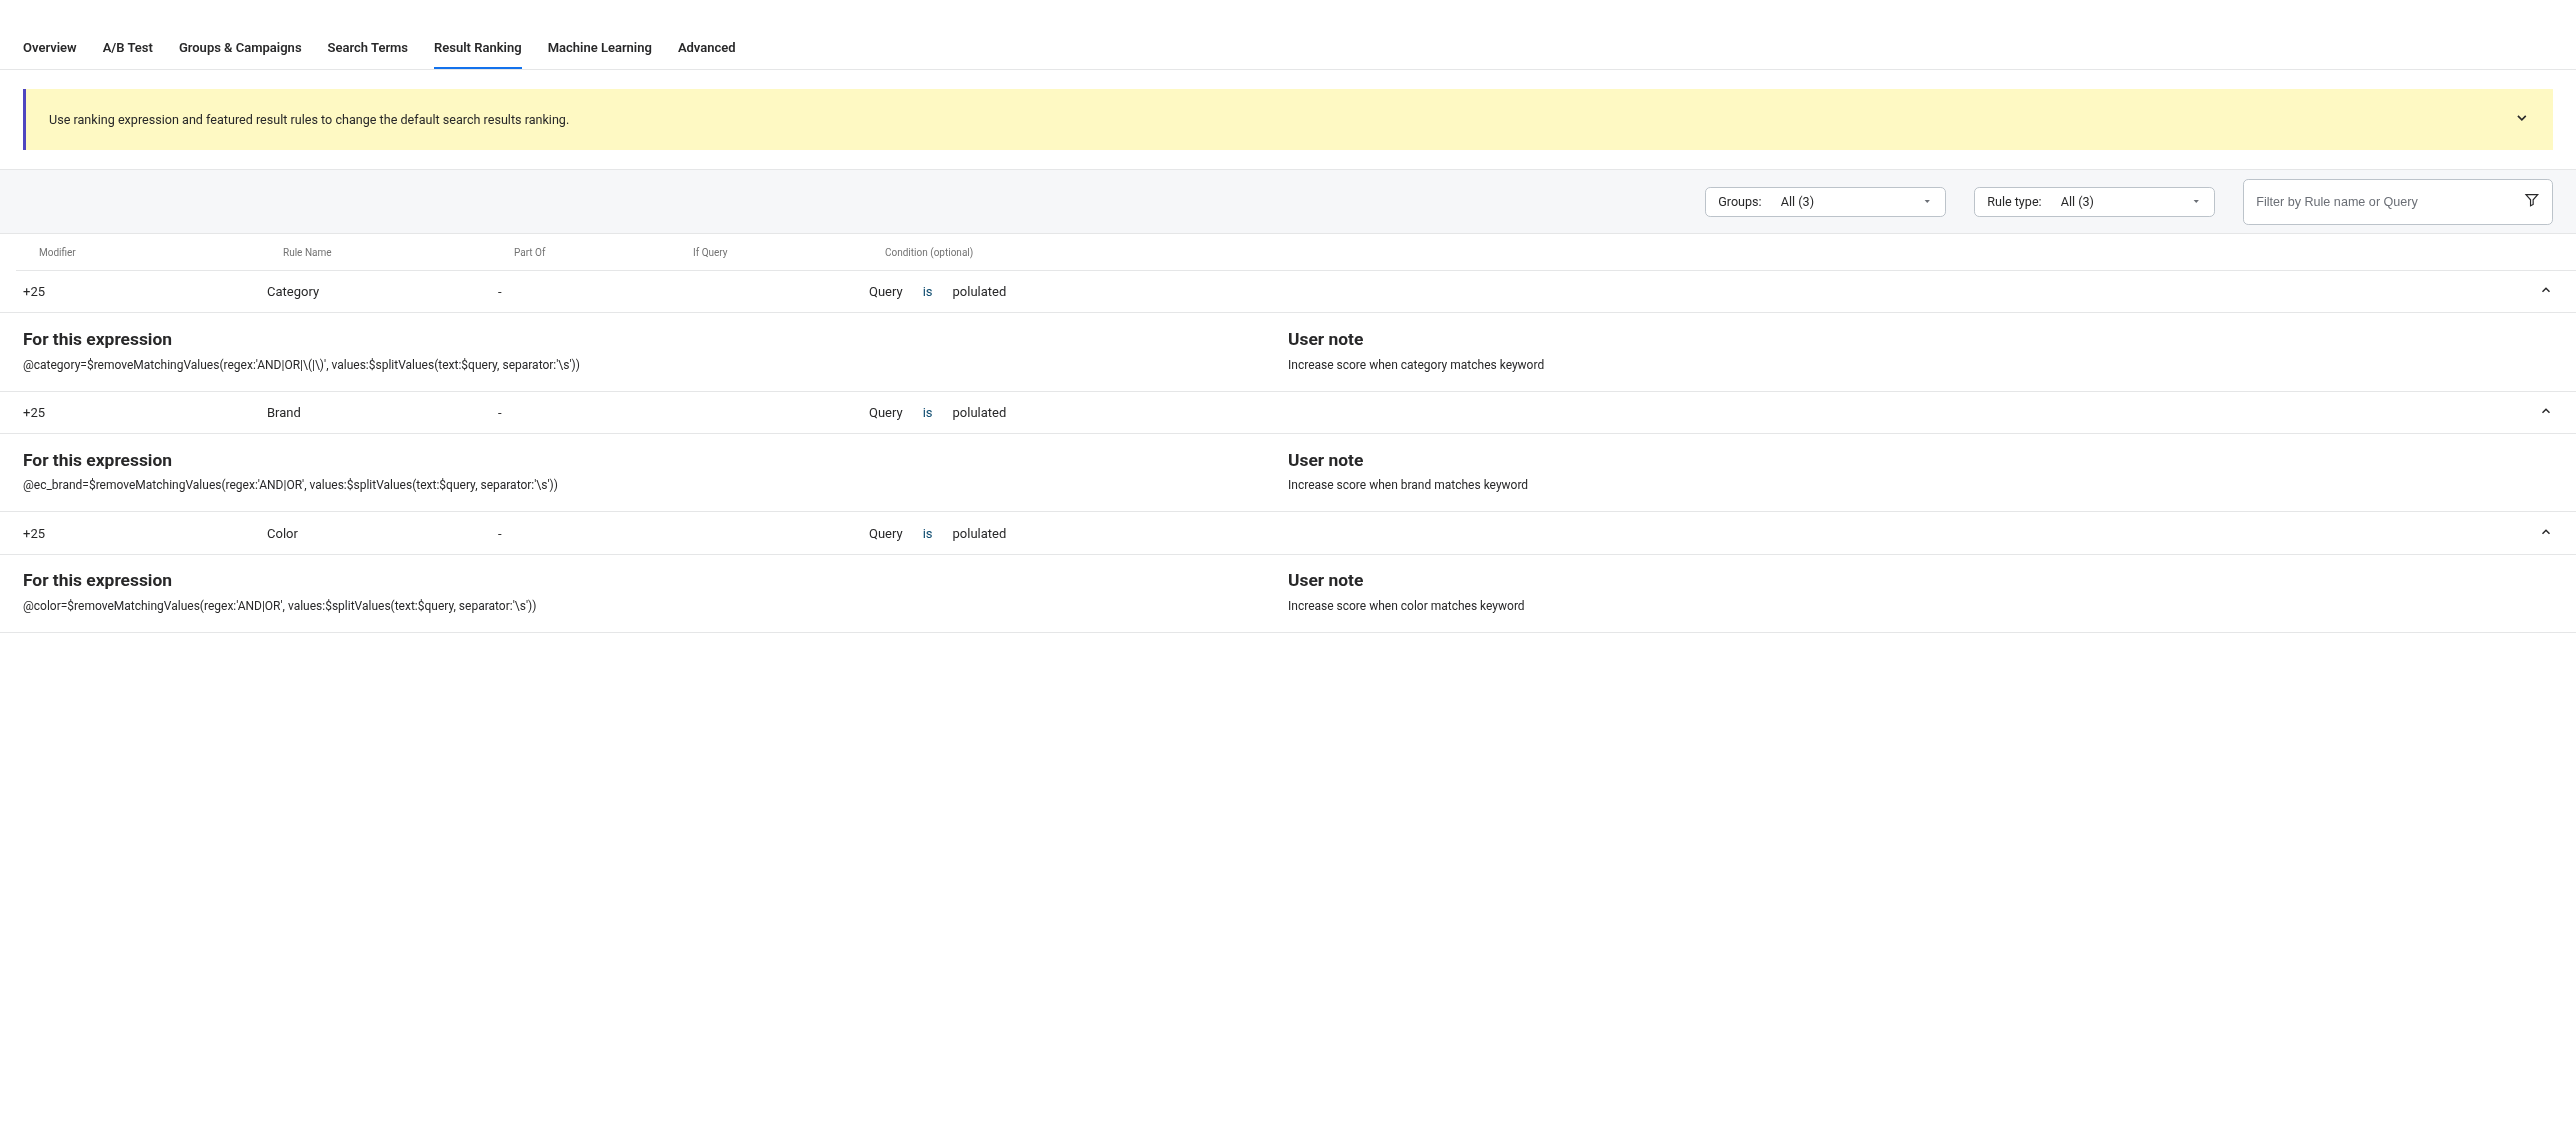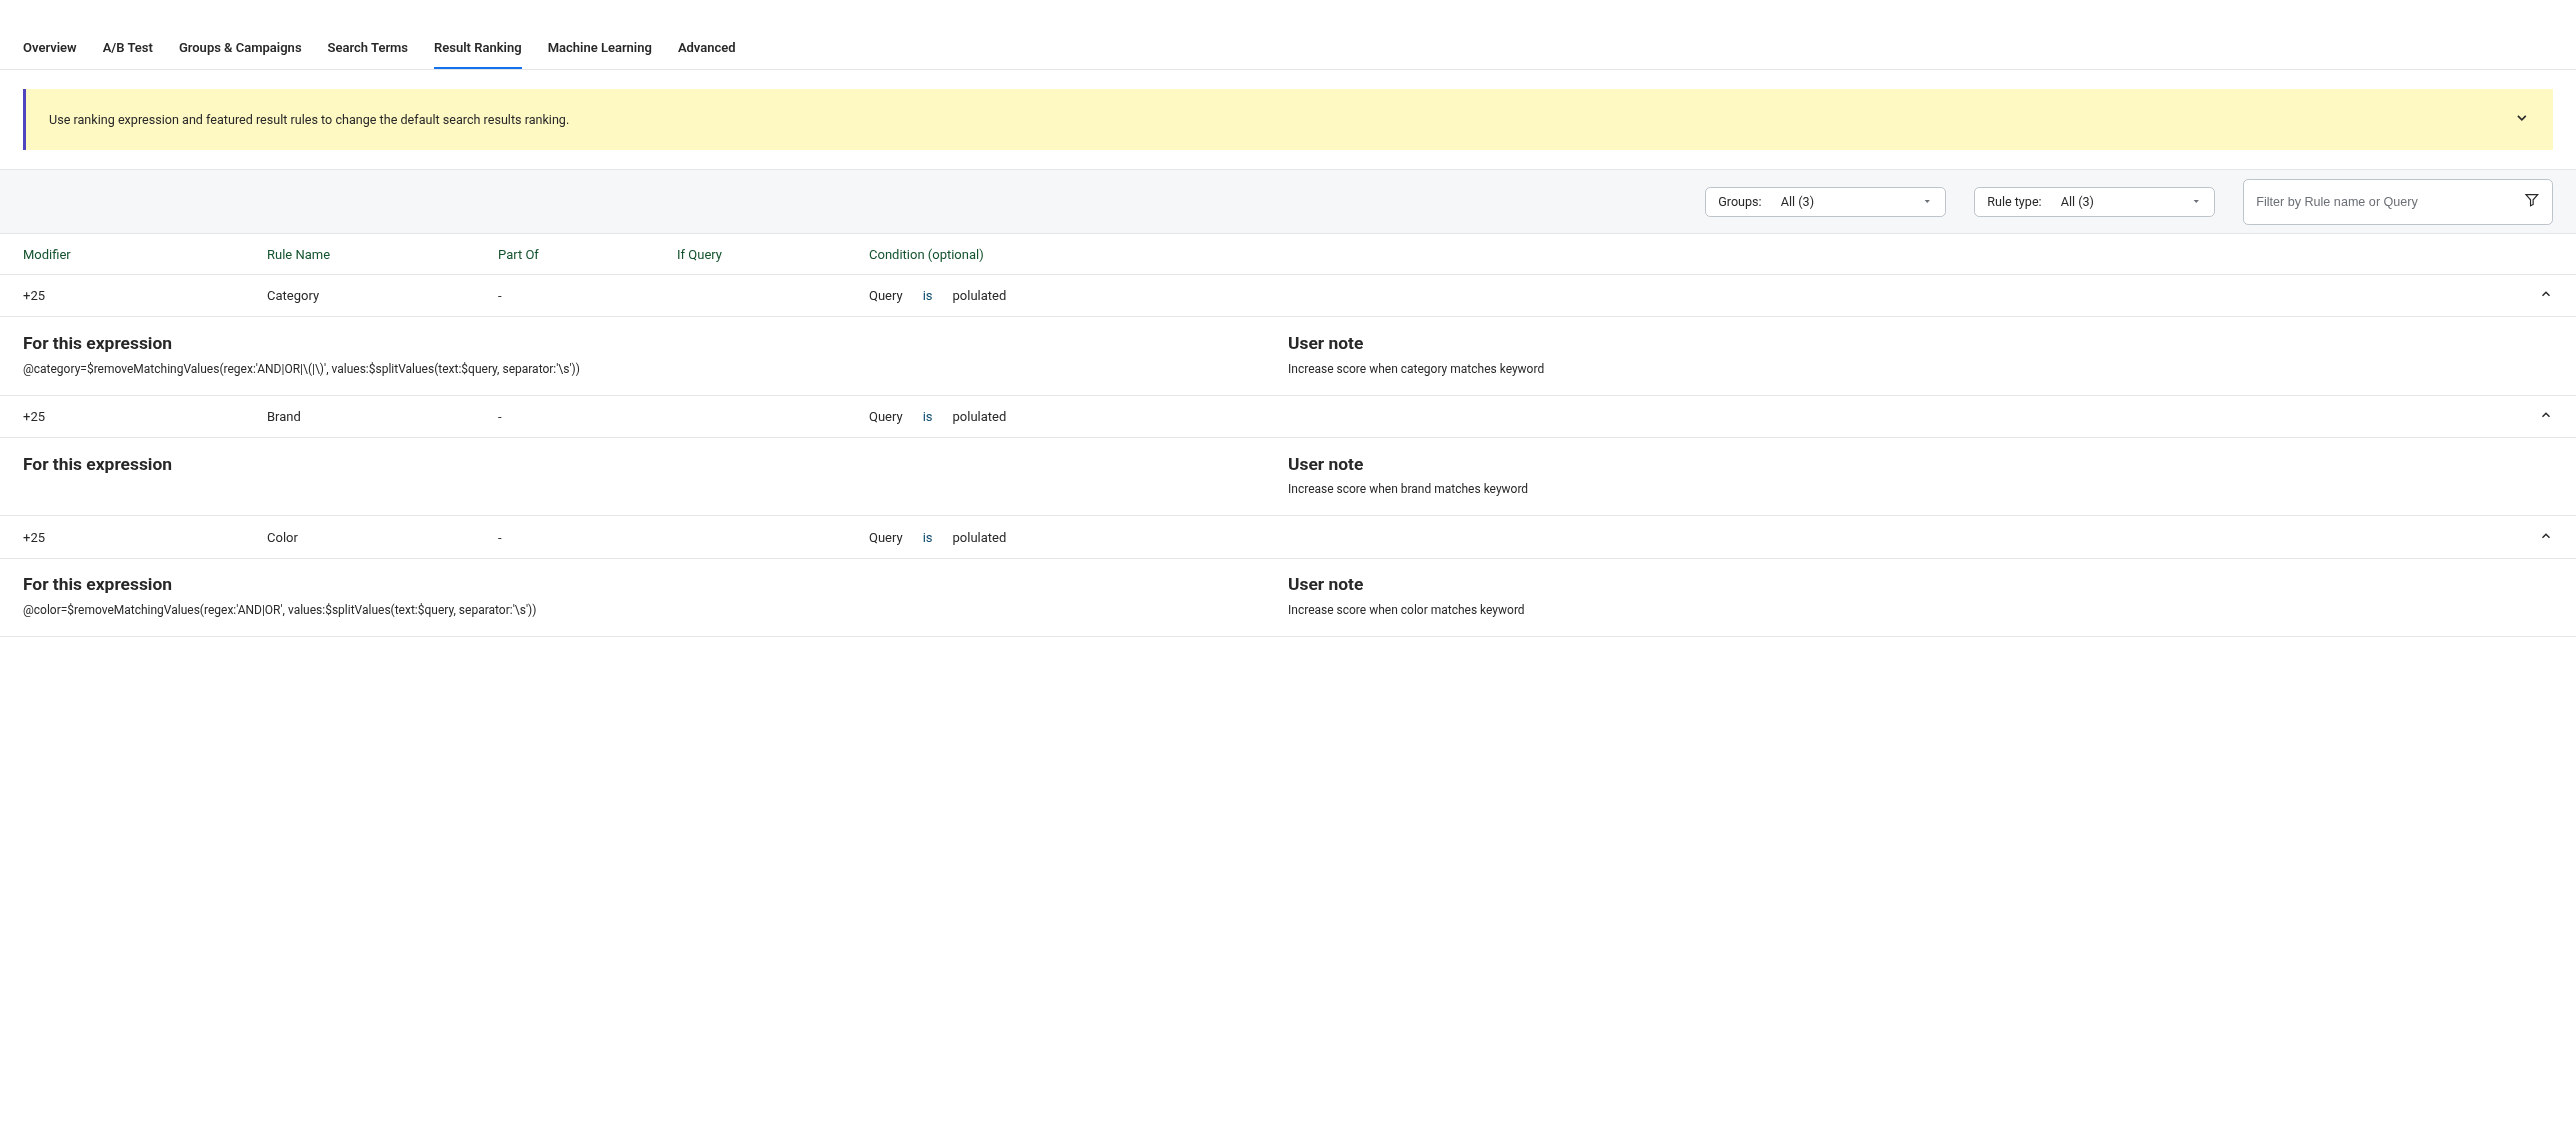--- a/index.html
+++ b/index.html
@@ -85,23 +85,24 @@
     flex: 1;
     color: #282829;
   }
   .filter-input input::placeholder { color: #6b6f76; }
   .filter-icon svg { width: 15.7px; height: 15.7px; color: #282829; }
 
   .table-head {
     display: grid;
     grid-template-columns: 244px 231px 179px 192px 1fr 35px;
     padding: 12.2px 23px 12.2px 23px;
-    color: #14532d;
-    font-size: 13px;
-    border-bottom: 0.9px solid #e5e6e7;
+    color: #737373;
+    font-size: 10px;
+    border-bottom: 0.9px solid #e5e6e7;
+    margin-left: 16px;
   }
   .rule-row {
     display: grid;
     grid-template-columns: 244px 231px 179px 192px 1fr 35px;
     padding: 12.2px 23px;
     border-bottom: 0.9px solid #e5e6e7;
     align-items: center;
     font-size: 13px;
     cursor: pointer;
   }
@@ -227,20 +228,21 @@
   </div>
   <div class="chev">
     <svg viewBox="0 0 24 24" fill="none" stroke="currentColor" stroke-width="2.5">
         <polyline points="6 15 12 9 18 15"></polyline>
       </svg>
   </div>
 </div>
 <div class="detail-row">
   <div>
     <div class="detail-heading">For this expression</div>
+    <div class="detail-text">@ec_brand=$removeMatchingValues(regex:'AND|OR', values:$splitValues(text:$query, separator:'\s'))</div>
   </div>
   <div>
     <div class="detail-heading">User note</div>
     <div class="detail-text">Increase score when brand matches keyword</div>
   </div>
 </div>
 
 <div class="rule-row">
   <div>+25</div>
   <div>Color</div>

